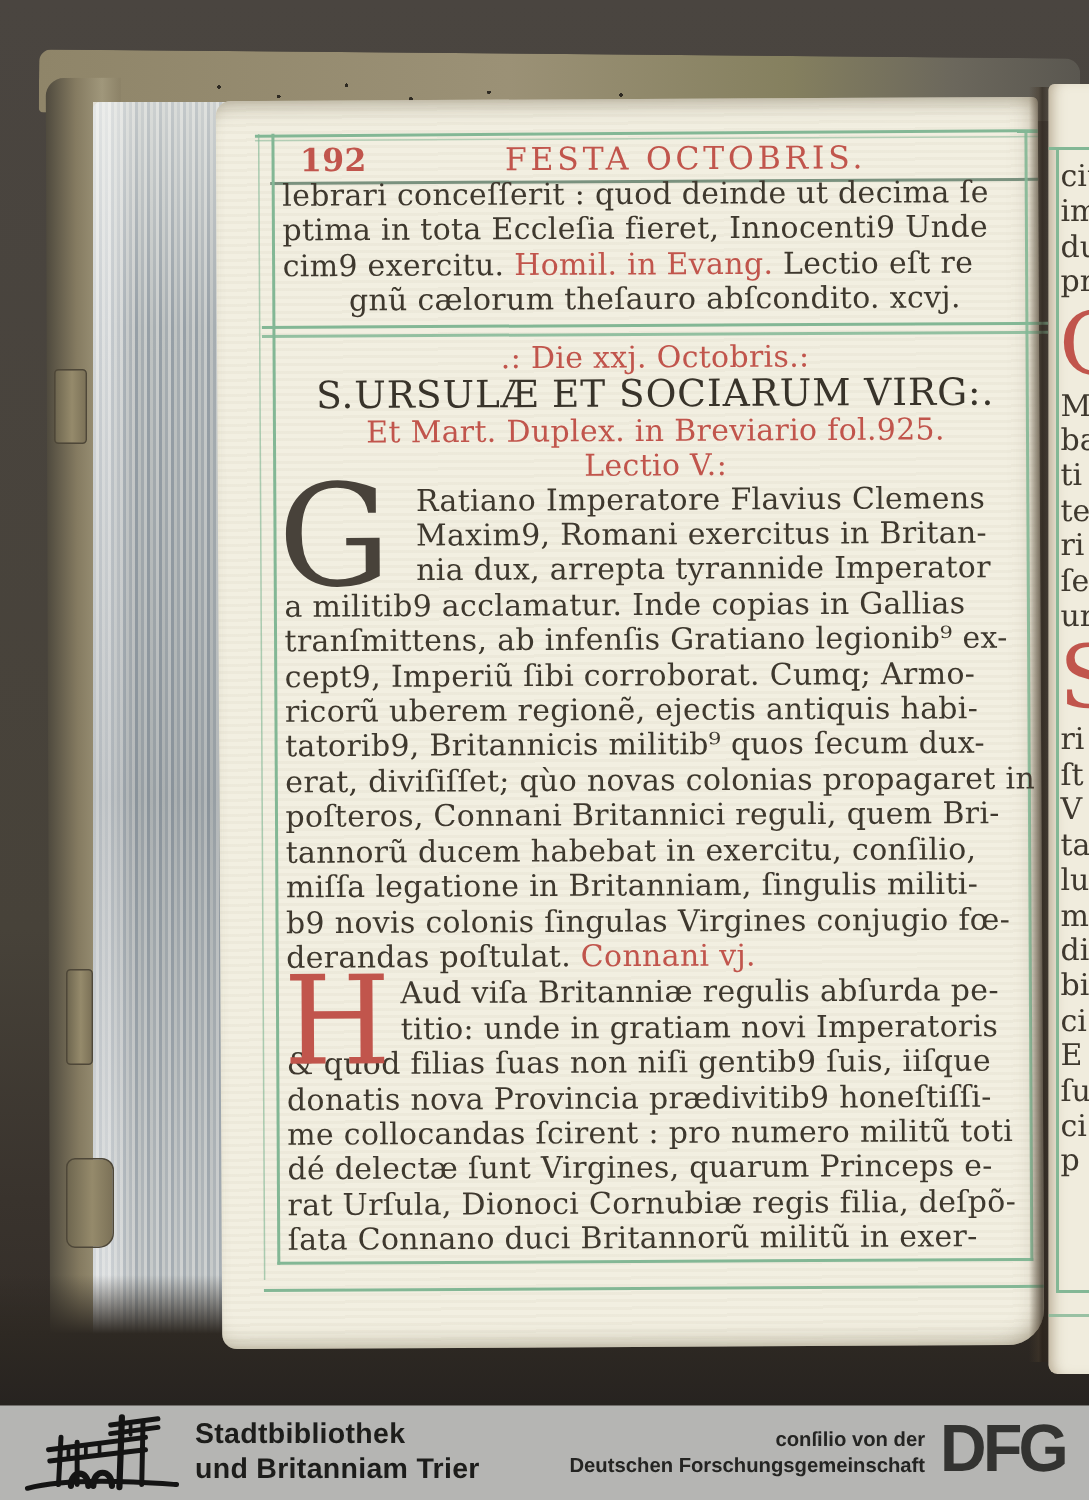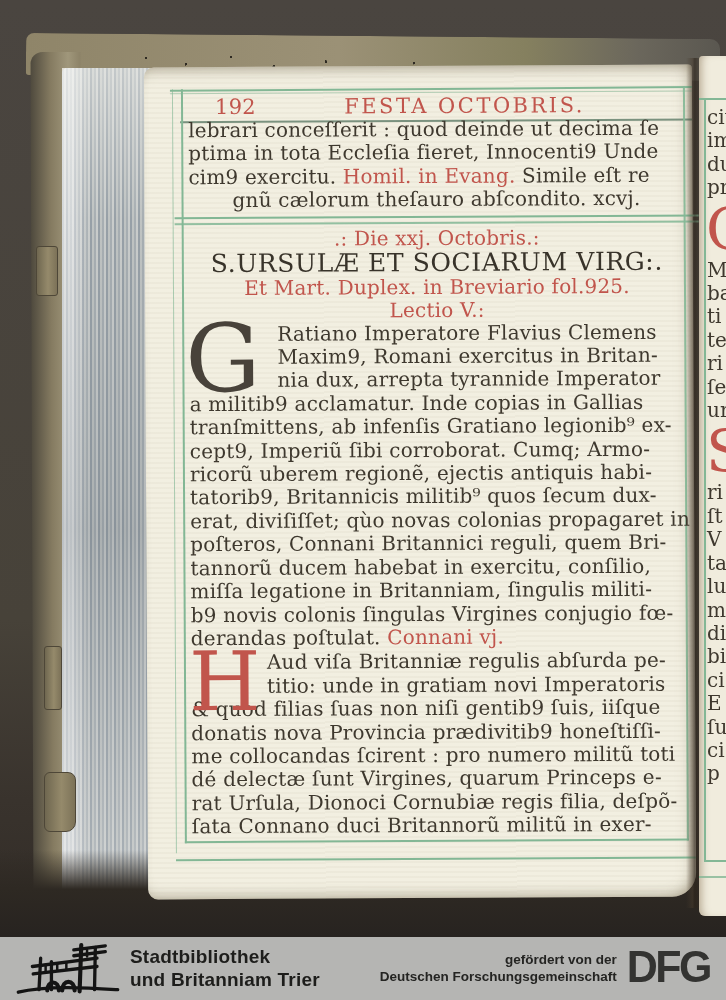--- a/index.html
+++ b/index.html
@@ -52,21 +52,21 @@
   .gl-left{left:37px;top:22px;width:1.6px;bottom:56px;}
   .gl-right{right:7px;top:22px;width:1.6px;bottom:56px;opacity:.9;}
   .gl-bottom1{left:37px;right:7px;bottom:56px;height:2px;}
   .gl-bottom2{left:28px;right:0;bottom:38px;height:2.5px;}
 
   .text-block{position:absolute;left:44px;top:28px;width:496px;color:#3e382e;
     font-size:20px;line-height:23.4px;letter-spacing:.2px;}
   .tline{white-space:nowrap;}
   .red{color:#c1554c;}
   .header-row{display:flex;height:24px;line-height:24px;font-size:21px;}
-  .pageno{margin-left:27px;width:70px;}
+  .pageno{margin-left:12px;width:70px;font-weight:bold;}
   .htitle{flex:1;text-align:center;letter-spacing:2.5px;margin-right:40px;}
   .centered{text-align:center;}
   .double-rule{margin:4px 0 3px -14px;width:calc(100% + 28px);}
   .double-rule .r1{height:2px;background:#83b795;margin-bottom:4px;}
   .double-rule .r2{height:2px;background:#83b795;opacity:.85;}
   .date-line{height:22px;line-height:22px;font-size:20px;}
   .main-heading{height:27px;line-height:27px;font-size:25px;letter-spacing:.6px;color:#38332a;white-space:nowrap;}
   .sub-heading{height:23px;line-height:23px;font-size:20px;}
   .lectio-line{height:23px;line-height:23px;font-size:20px;}
   .para{position:relative;}
@@ -123,21 +123,21 @@
     <div class="grule gl-bottom2"></div>
 
     <div class="text-block">
       <div class="header-row">
         <span class="pageno red">192</span>
         <span class="htitle red">FESTA OCTOBRIS.</span>
       </div>
 
       <div class="tline">lebrari conceſſerit : quod deinde ut decima ſe</div>
       <div class="tline">ptima in tota Eccleſia fieret, Innocenti9 Unde</div>
-      <div class="tline"><span>cim9 exercitu. </span><span class="red">Homil. in Evang.</span><span> Simile eſt re</span></div>
+      <div class="tline"><span>cim9 exercitu. </span><span class="red">Homil. in Evang.</span><span> Lectio eſt re</span></div>
       <div class="tline centered">gnũ cælorum theſauro abſcondito. xcvj.</div>
 
       <div class="double-rule">
         <div class="r1"></div>
           <div class="r2"></div>
       </div>
 
       <div class="date-line centered red">.: Die xxj. Octobris.:</div>
       <div class="main-heading centered">S.URSULÆ ET SOCIARUM VIRG:.</div>
       <div class="sub-heading centered red">Et Mart. Duplex. in Breviario fol.925.</div>
@@ -238,19 +238,19 @@
       <path d="M52,28 L52,37" stroke-width="3"></path>
       <path d="M63,27 L63,35" stroke-width="3"></path>
       <path d="M88,12 L88,20" stroke-width="3"></path>
     </svg>
     <div class="lib-name">
       <div>Stadtbibliothek</div>
       <div>und Britanniam Trier</div>
     </div>
     <div class="f-spacer"></div>
     <div class="funding">
-      <div>gefördert von der</div>
+      <div>conſilio von der</div>
       <div>Deutschen Forschungsgemeinschaft</div>
     </div>
     <div class="dfg">DFG</div>
   </div>
 
 </div>
 
 </body></html>

